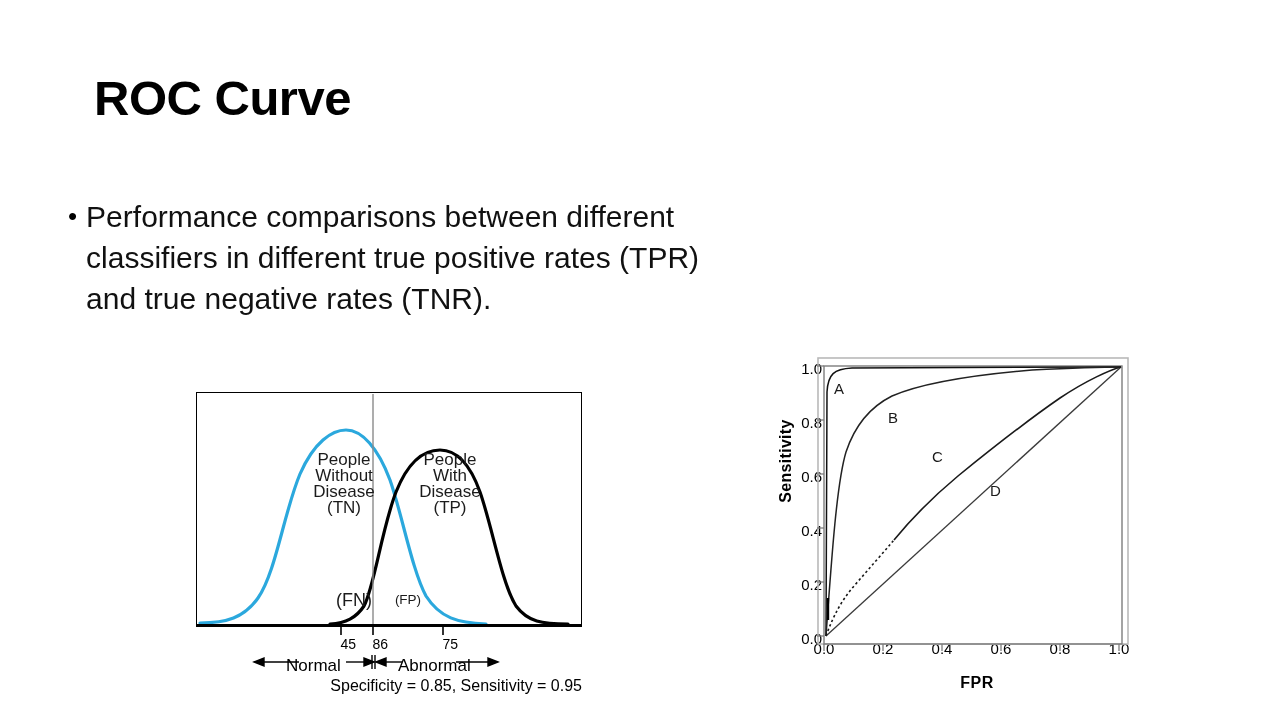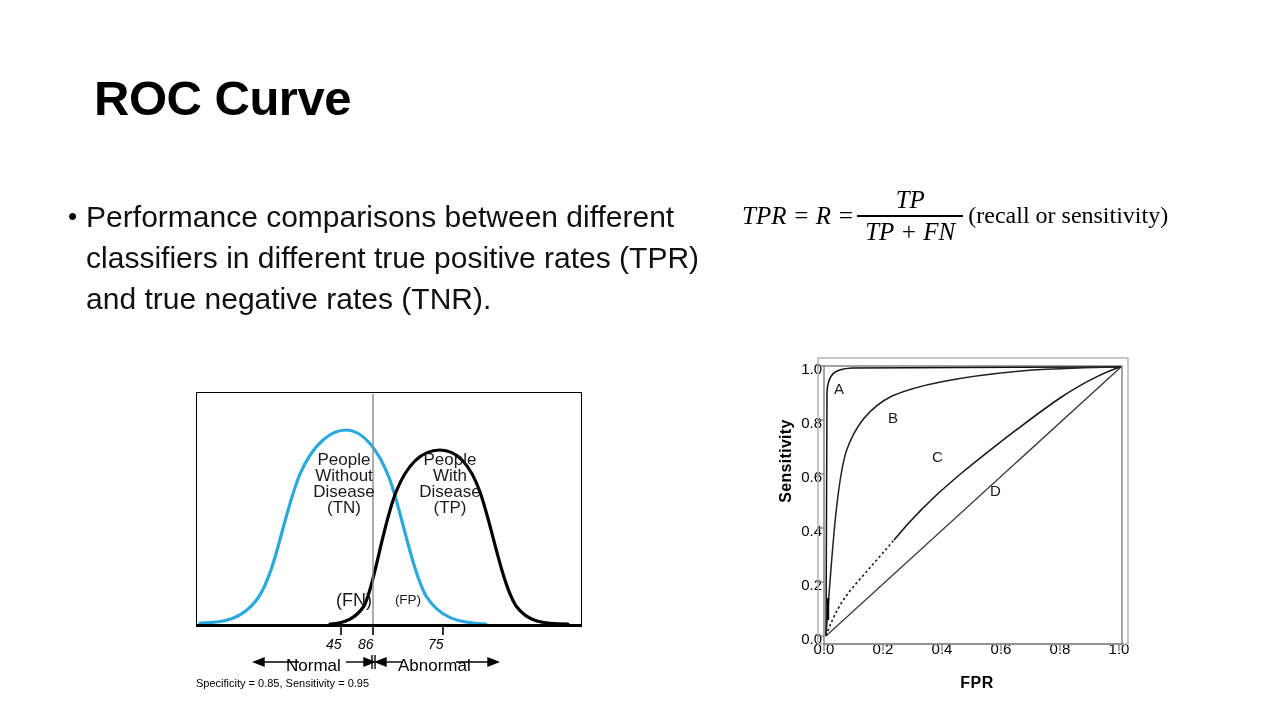--- a/index.html
+++ b/index.html
@@ -127,23 +127,22 @@
   }
   #label-tn { left: 106px; top: 60px; width: 84px; }
   #label-tp { left: 212px; top: 60px; width: 84px; }
   #label-fn { left: 138px; top: 200px; width: 40px; font-size: 18px; }
   #label-fp { left: 192px; top: 200px; width: 40px; font-size: 13.5px; }
 
   .axis-num {
     position: absolute;
     font-size: 14px;
     color: #000;
-    text-align: left;
+    text-align: right;
     width: 30px;
-    font-style: italic;
   }
   #num-45 { left: 130px; top: 244px; }
   #num-55 { left: 162px; top: 244px; }
   #num-75 { left: 232px; top: 244px; }
 
   #range-row {
     position: absolute;
     left: 58px;
     top: 264px;
     width: 250px;
@@ -155,22 +154,22 @@
     top: 0px;
   }
   #range-normal { left: 32px; }
   #range-abnormal { left: 144px; }
 
   #spec-sens {
     position: absolute;
     left: 0px;
     top: 285px;
     width: 386px;
-    text-align: left;
-    font-size: 11px;
+    text-align: right;
+    font-size: 16px;
     color: #000;
   }
 
   
   #roc-chart {
     position: absolute;
     left: 742px;
     top: 352px;
     width: 420px;
     height: 350px;
@@ -225,29 +224,20 @@
 
 <div id="bullet-block">
   <div class="bullet-row">
     <span class="bullet-dot">•</span>
     <span class="bullet-text">Performance comparisons between different classifiers in different true positive rates (TPR) and true negative rates (TNR).</span>
   </div>
 </div>
 
 <div id="formula-block">
 
-  <div class="formula">
-    <span class="f-lhs">TPR = R =</span>
-    <span class="frac">
-      <span class="num">TP</span>
-      <span class="bar"></span>
-      <span class="den">TP + FN</span>
-    </span>
-    <span class="f-note">(recall or sensitivity)</span>
-  </div>
 
 
 </div>
 
 <div id="dist-chart">
   <div id="dist-plotbox"></div>
 
   <svg id="dist-svg" width="388" height="306">
 
     <path d="M 4,231 C 30,231 48,226 62,206 C 80,180 88,120 104,82 C 118,50 136,38 150,38

